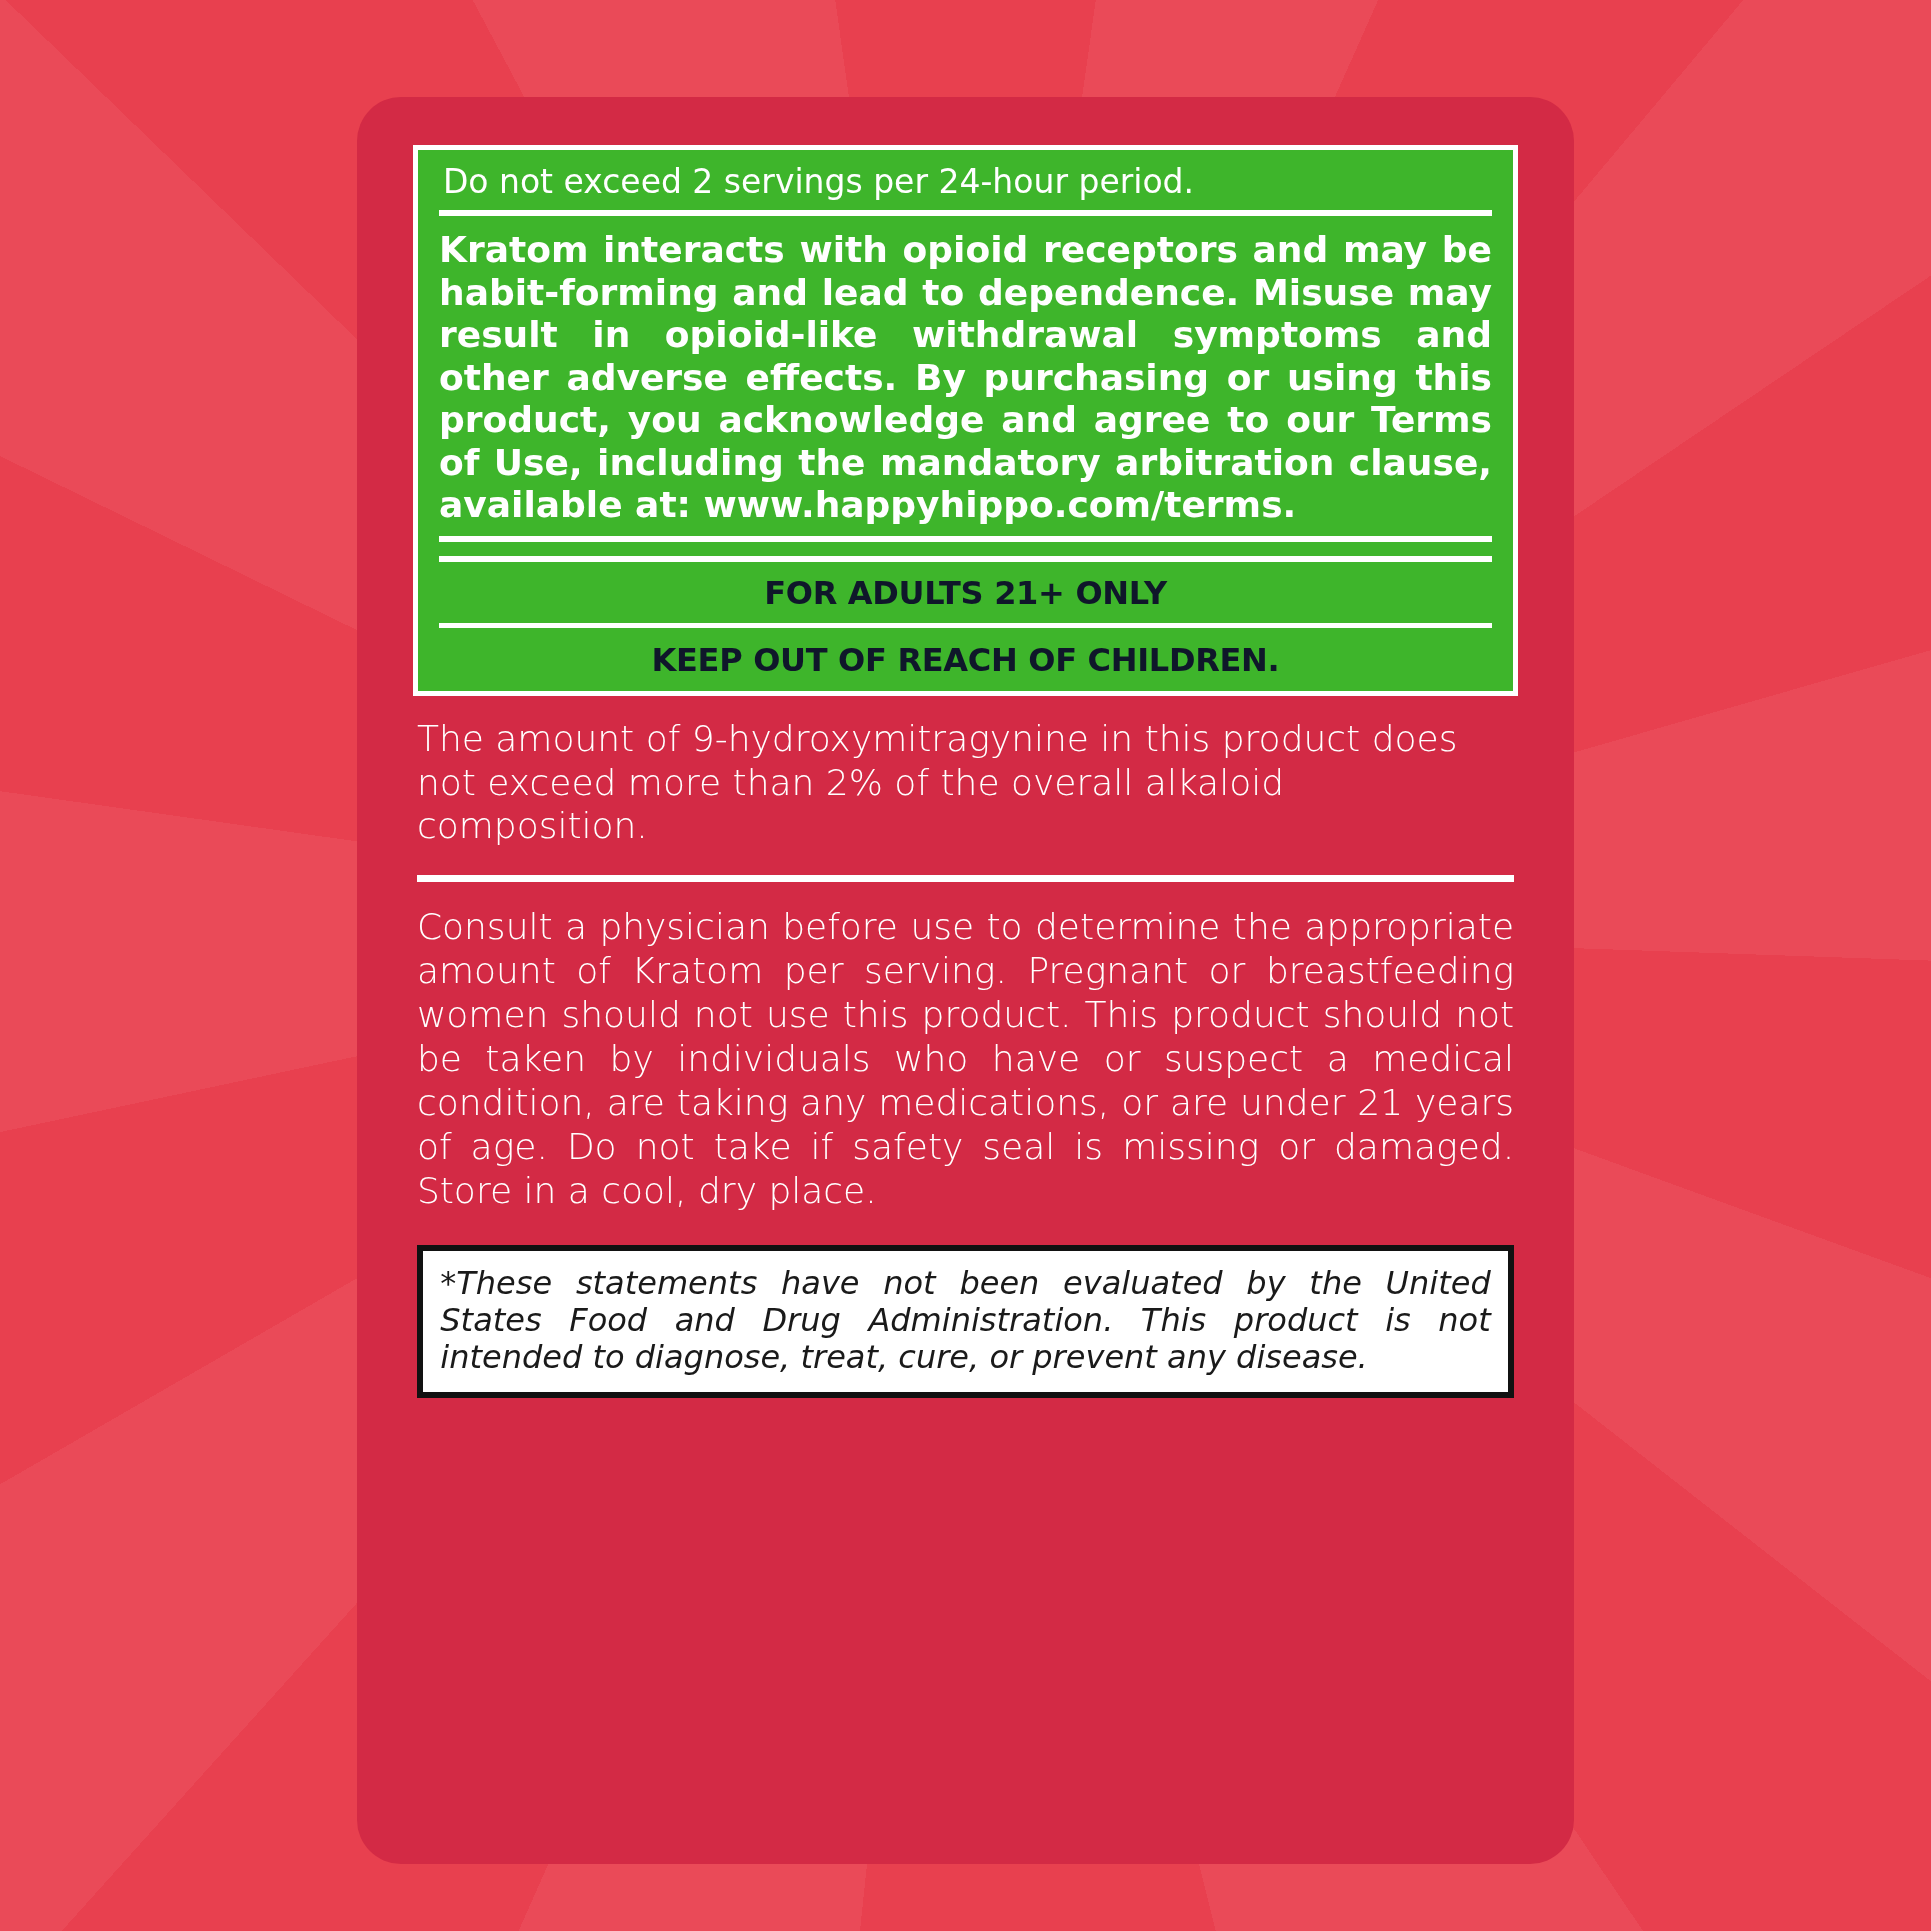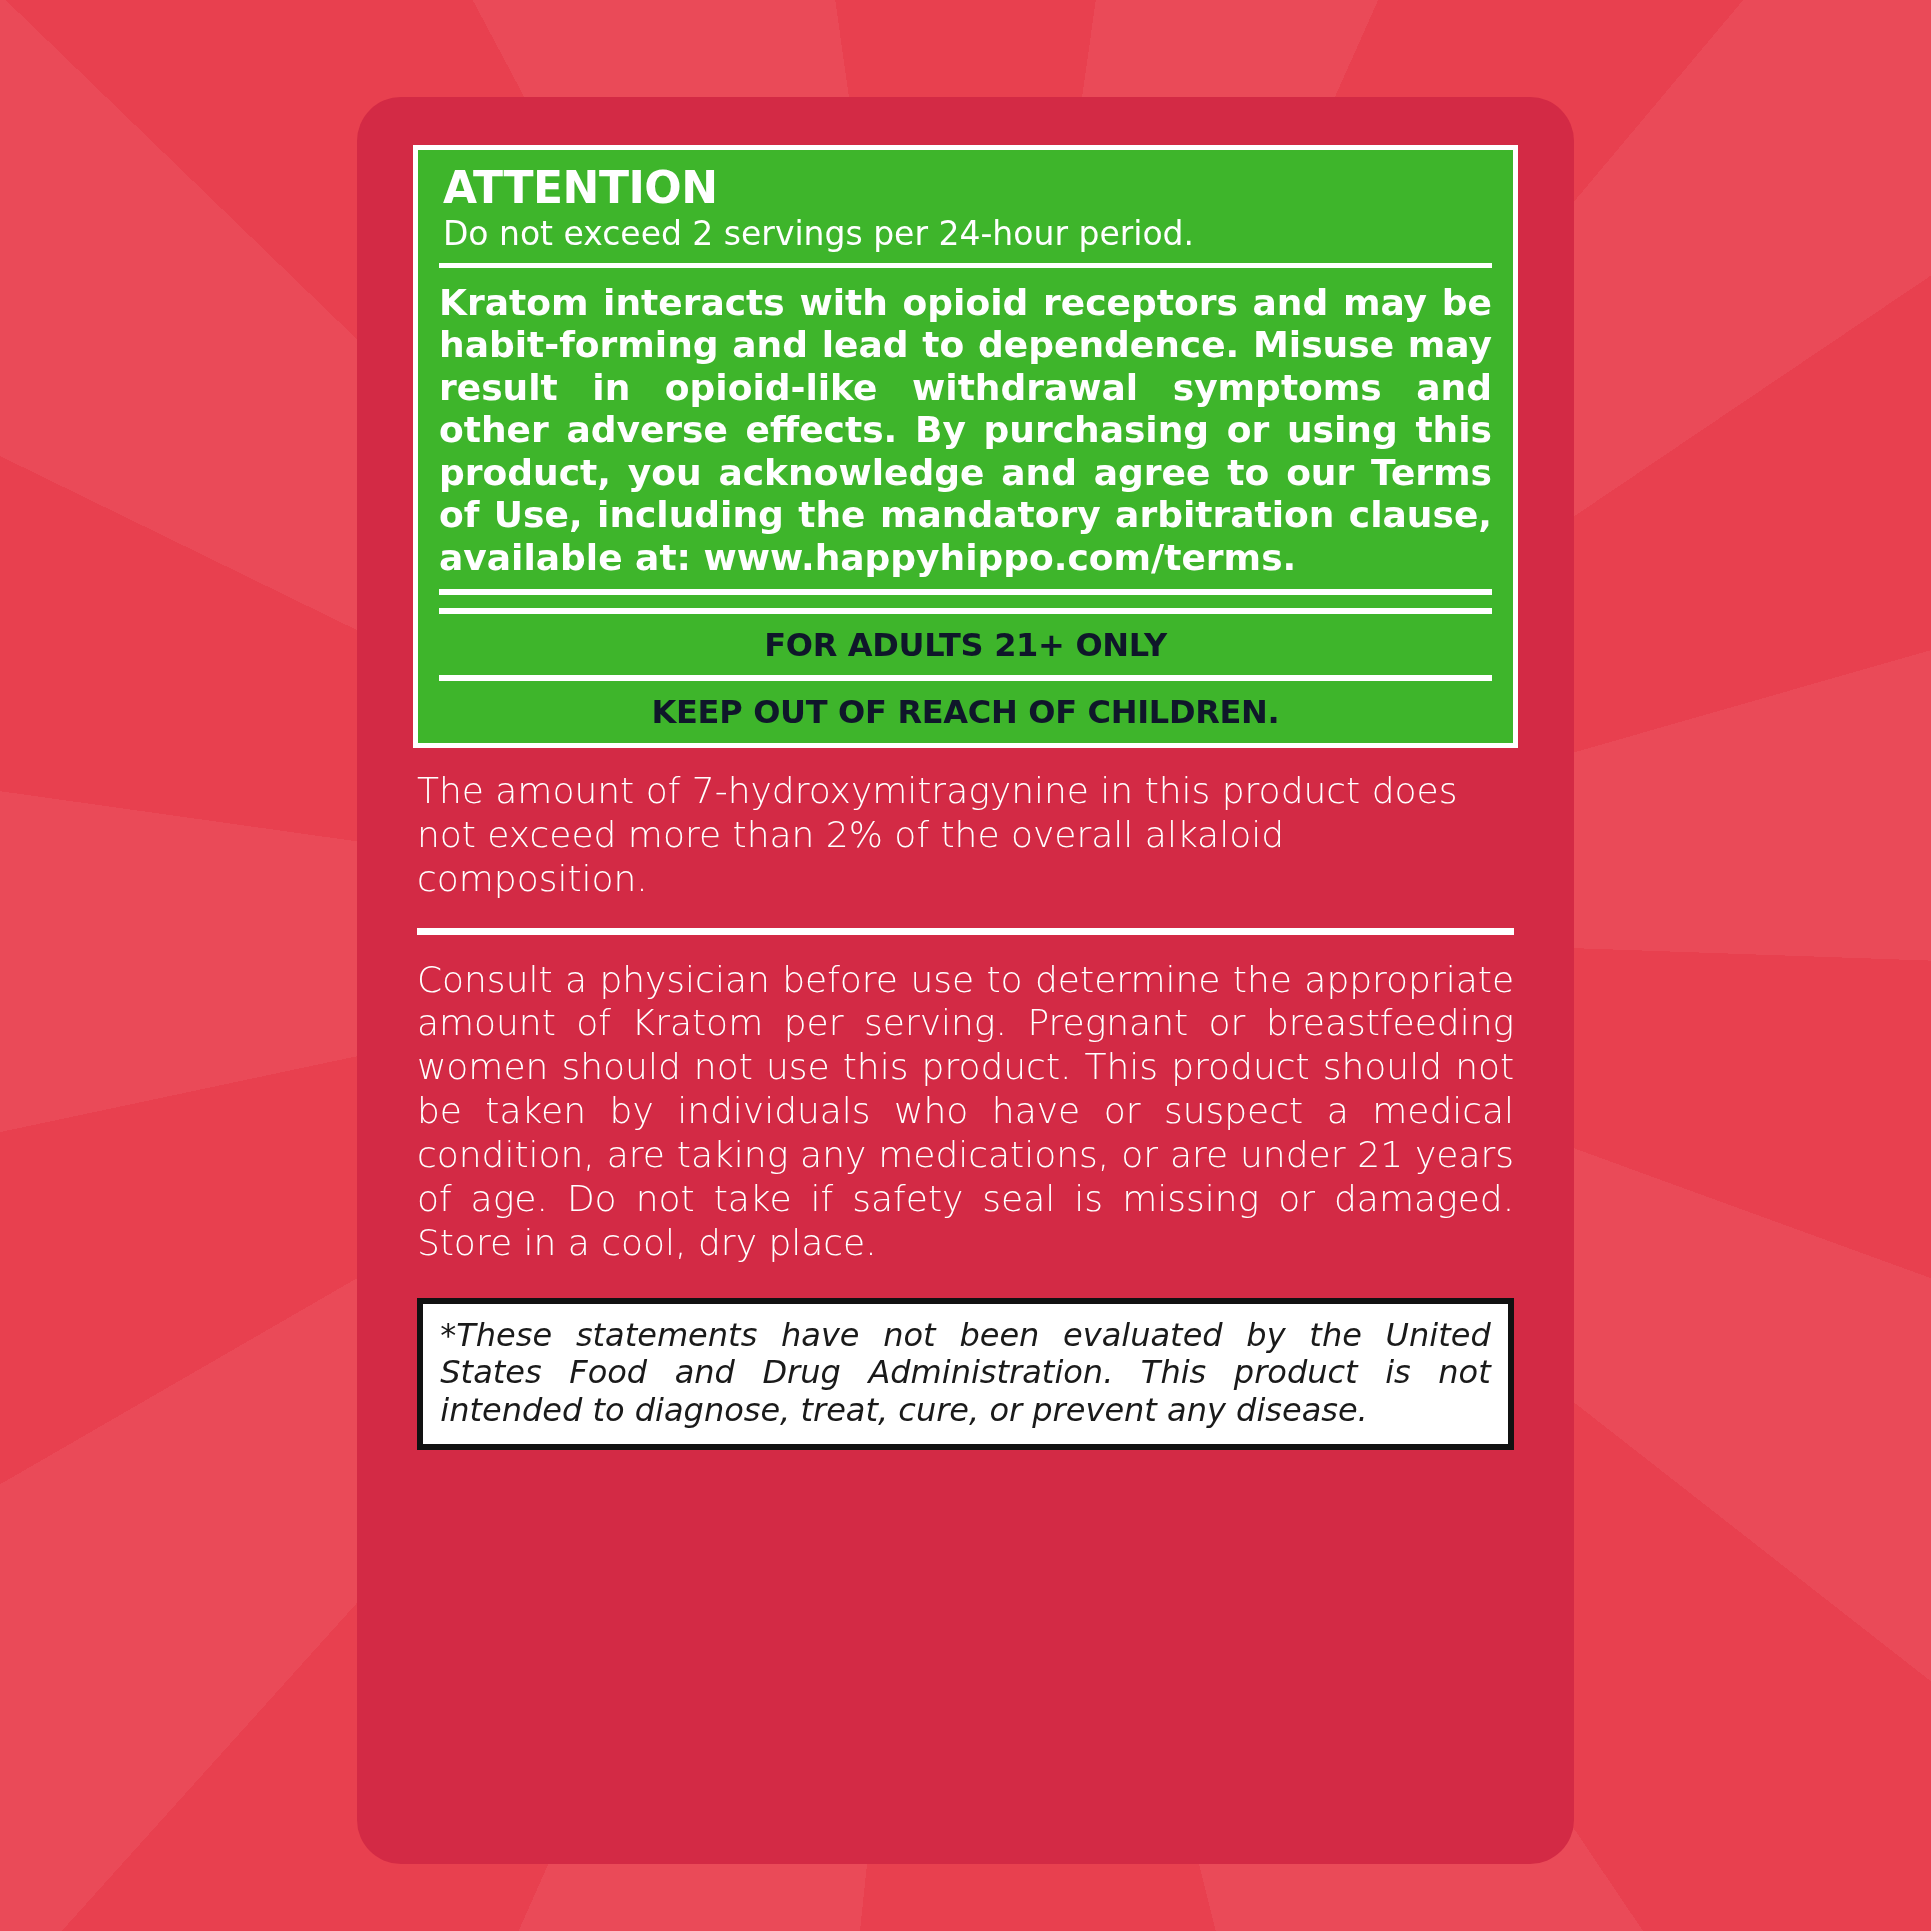--- a/index.html
+++ b/index.html
@@ -165,35 +165,34 @@
 <body>
 
 <div class="stage">
   <div class="rays"></div>
 
   <div class="panel">
     <div class="inner">
 
       <div class="attention-box">
         <div class="att-pad">
-          <div class="att-title">ATTENTION</div>
           <div class="att-sub">Do not exceed 2 servings per 24-hour period.</div>
         </div>
         <div class="wrule"></div>
         <div class="att-pad">
           <p class="att-para">Kratom interacts with opioid receptors and may be habit-forming and lead to dependence. Misuse may result in opioid-like withdrawal symptoms and other adverse effects. By purchasing or using this product, you acknowledge and agree to our Terms of Use, including the mandatory arbitration clause, available at: www.happyhippo.com/terms.</p>
         </div>
         <div class="wrule"></div>
         <div class="wrule-tight"></div>
         <div class="att-center">FOR ADULTS 21+ ONLY</div>
         <div class="wrule-tight"></div>
         <div class="att-center">KEEP OUT OF REACH OF CHILDREN.</div>
       </div>
 
-      <p class="red-para">The amount of 7-hydroxymitragynine in this product does not exceed more than 2% of the overall alkaloid composition.</p>
+      <p class="red-para">The amount of 9-hydroxymitragynine in this product does not exceed more than 2% of the overall alkaloid composition.</p>
 
       <div class="divider"></div>
 
       <p class="red-para justify">Consult a physician before use to determine the appropriate amount of Kratom per serving. Pregnant or breastfeeding women should not use this product. This product should not be taken by individuals who have or suspect a medical condition, are taking any medications, or are under 21 years of age. Do not take if safety seal is missing or damaged. Store in a cool, dry place.</p>
 
       <div class="fda-box">
         <p class="fda-text">*These statements have not been evaluated by the United States Food and Drug Administration. This product is not intended to diagnose, treat, cure, or prevent any disease.</p>
       </div>
 
     </div>

